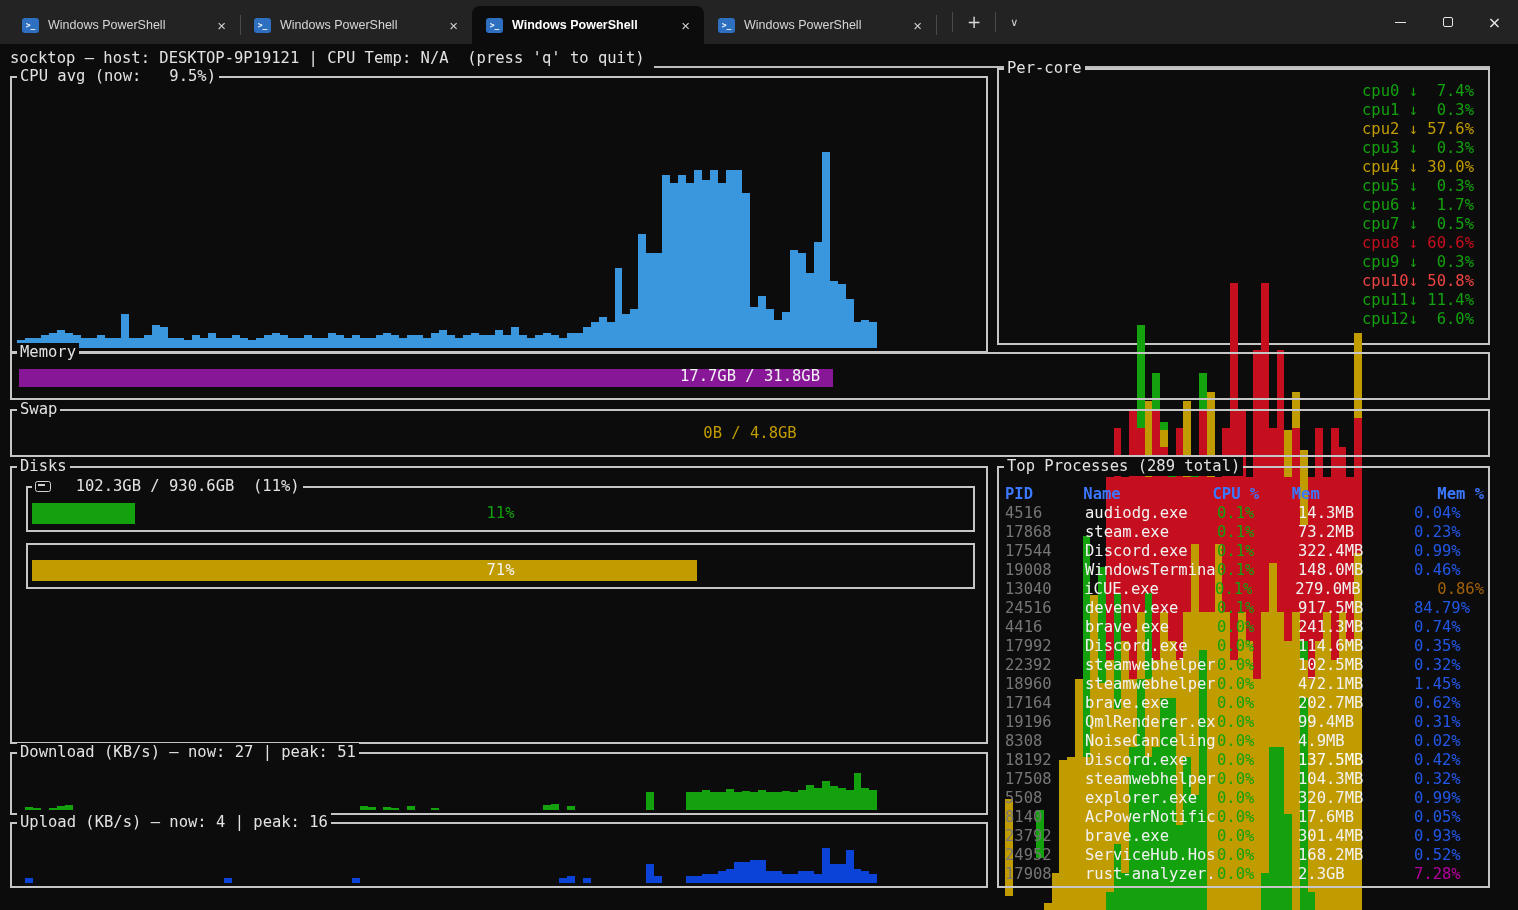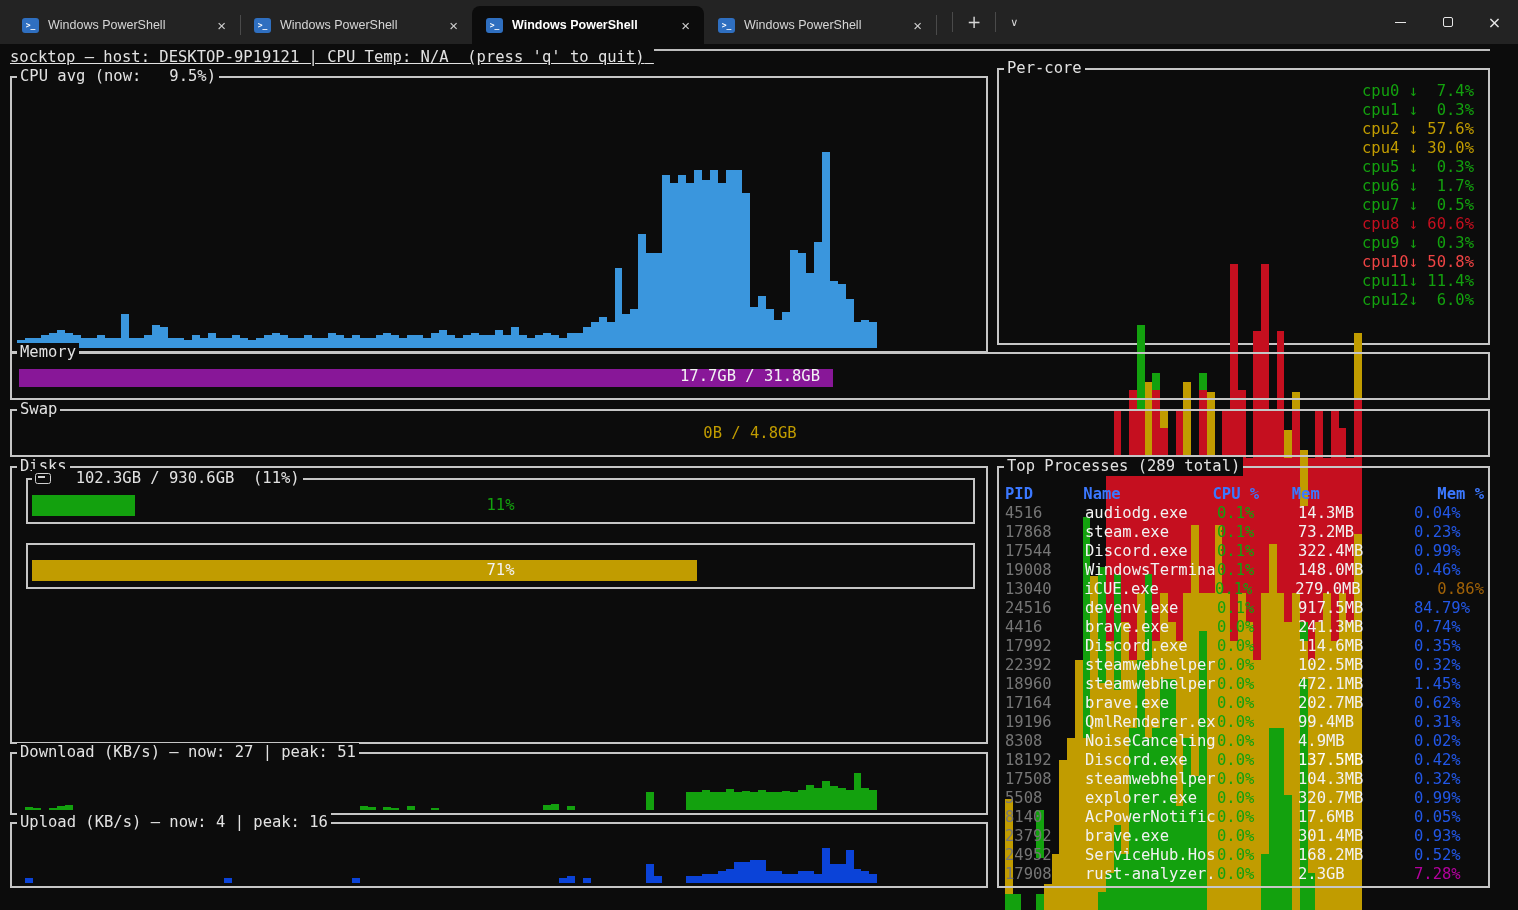--- a/index.html
+++ b/index.html
@@ -28,21 +28,21 @@
   .win-controls { position:absolute; right:0; top:0; height:44px; display:flex; }
   .win-btn { width:47px; height:44px; display:flex; align-items:center; justify-content:center; color:#e6e6e6; }
   .glyph-min { width:11px; height:1px; background:#e6e6e6; }
   .glyph-max { width:10px; height:10px; border:1px solid #e6e6e6; border-radius:2px; }
   .glyph-close { font-size:16px; font-family:"DejaVu Sans", sans-serif; }
 
   
   .term { position:absolute; left:0; top:44px; width:1518px; height:866px;
           background:#0c0c0c; color:#e2e2e2; font-size:15.5px; line-height:19px; }
   .hline { position:absolute; left:10px; top:4px; width:1480px; height:20px;
-           display:flex; align-items:flex-start; white-space:pre;text-decoration:underline; }
+           display:flex; align-items:flex-end; white-space:pre; }
   .hline .rule { flex:1; border-top:2px solid #bdbdbd; margin-top:1px; }
 
   .panel { position:absolute; border:2px solid #c6c6c6; }
   .panel-title { position:absolute; top:-11px; left:5px; background:#0c0c0c;
                  padding:0 3px; white-space:pre; color:#e2e2e2; }
 
   .chart-host { position:absolute; left:5px; right:5px; top:12px; bottom:3px; }
   .chart-host svg { position:absolute; inset:0; width:100%; height:100%; }
 
   
@@ -326,20 +326,33 @@
               <rect x="38" y="42.50000000000001" width="1" height="57.49999999999999" fill="#C19C00"></rect>
               <rect x="39" y="52.5" width="1" height="47.5" fill="#C19C00"></rect>
               <rect x="40" y="68.75" width="1" height="31.25" fill="#C19C00"></rect>
               <rect x="44" y="81.25" width="1" height="18.75" fill="#C19C00"></rect>
               <rect x="45" y="27.5" width="1" height="72.5" fill="#C19C00"></rect>
             </svg></div>
           <div class="core-label" style="color: rgb(193, 156, 0);">cpu2 ↓ 57.6%</div>
         </div>
         <div class="core-row">
           <div class="core-spark"><svg viewBox="0 0 46 100" preserveAspectRatio="none" shape-rendering="crispEdges">
+              <rect x="14" y="85" width="1" height="15" fill="#13A10E"></rect>
+              <rect x="16" y="75" width="1" height="25" fill="#13A10E"></rect>
+              <rect x="17" y="65" width="1" height="35" fill="#13A10E"></rect>
+              <rect x="18" y="62.5" width="1" height="37.5" fill="#13A10E"></rect>
+              <rect x="19" y="67.5" width="1" height="32.5" fill="#13A10E"></rect>
+              <rect x="20" y="75" width="1" height="25" fill="#13A10E"></rect>
+              <rect x="21" y="81.25" width="1" height="18.75" fill="#13A10E"></rect>
+              <rect x="34" y="85" width="1" height="15" fill="#13A10E"></rect>
+            </svg></div>
+          <div class="core-label" style="color: rgb(19, 161, 14);">cpu3 ↓  0.3%</div>
+        </div>
+        <div class="core-row">
+          <div class="core-spark"><svg viewBox="0 0 46 100" preserveAspectRatio="none" shape-rendering="crispEdges">
               <rect x="9" y="81.25" width="1" height="18.75" fill="#C19C00"></rect>
               <rect x="11" y="56.25" width="1" height="43.75" fill="#C19C00"></rect>
               <rect x="13" y="56.25" width="1" height="43.75" fill="#C19C00"></rect>
               <rect x="15" y="50" width="1" height="50" fill="#C19C00"></rect>
               <rect x="16" y="43.75" width="1" height="56.25" fill="#C19C00"></rect>
               <rect x="17" y="37.5" width="1" height="62.5" fill="#C19C00"></rect>
               <rect x="18" y="31.25" width="1" height="68.75" fill="#C19C00"></rect>
               <rect x="19" y="40" width="1" height="60" fill="#C19C00"></rect>
               <rect x="20" y="35" width="1" height="65" fill="#C19C00"></rect>
               <rect x="21" y="43.75" width="1" height="56.25" fill="#C19C00"></rect>
@@ -584,21 +597,21 @@
     <div class="panel-title">Swap</div>
     <div class="bar-track" style="top:15px; height:18px;">
       <div class="bar-fill" id="swapFill" style="width: 0%; background: rgb(136, 23, 152);"></div>
     </div>
     <div class="bar-label" style="top: 13px; color: rgb(193, 156, 0);" id="swapLabel">0B / 4.8GB</div>
   </div>
 
   <div class="panel" style="left:10px; top:422px; width:978px; height:278px;">
     <div class="panel-title">Disks</div>
     <div id="diskGauges">
-        <div class="gauge" style="top: 10px;">
+        <div class="gauge" style="top: 18px;">
           <div class="gauge-title"><span class="disk-icon"></span><span>  102.3GB / 930.6GB  (11%)</span></div>
           <div class="gauge-bar">
             <div class="bar-fill" style="width: 11%; background: rgb(19, 161, 14);"></div>
             <div class="bar-label" style="top: 0px; line-height: 21px; color: rgb(19, 161, 14);">11%</div>
           </div>
         </div>
         <div class="gauge" style="top: 75px;">
           <div class="gauge-bar">
             <div class="bar-fill" style="width: 71%; background: rgb(193, 156, 0);"></div>
             <div class="bar-label" style="top: 0px; line-height: 21px; color: rgb(242, 242, 242);">71%</div>

